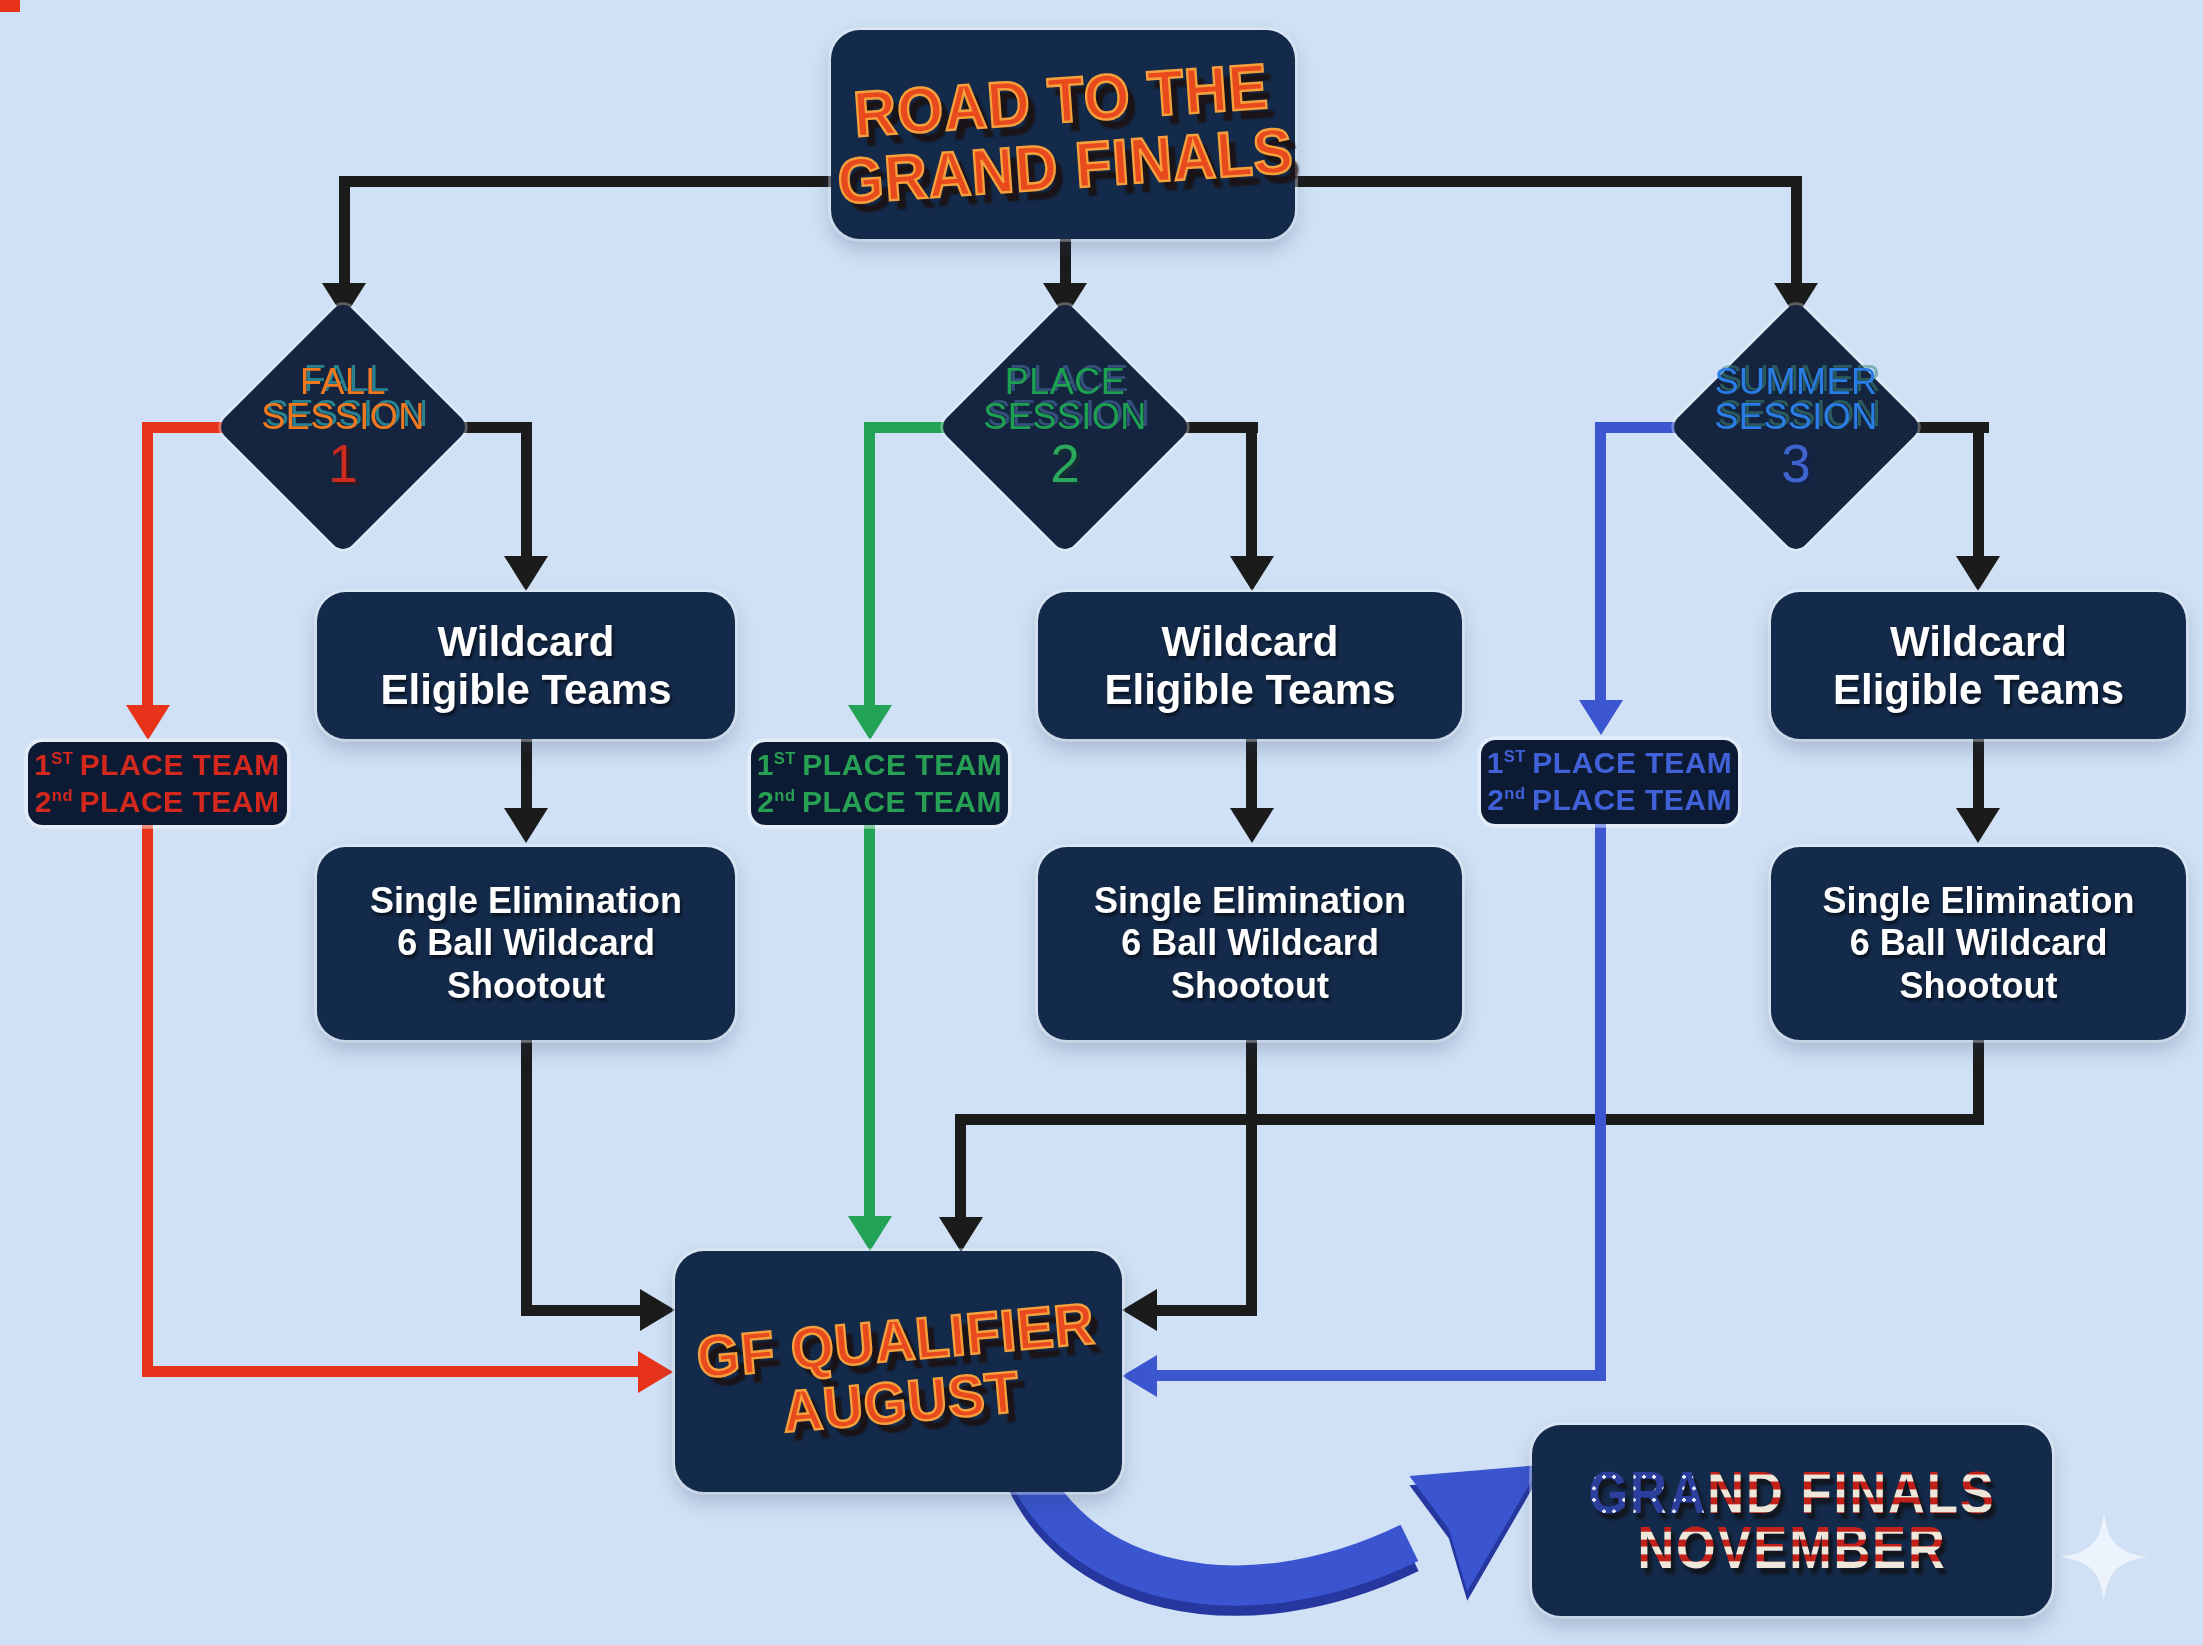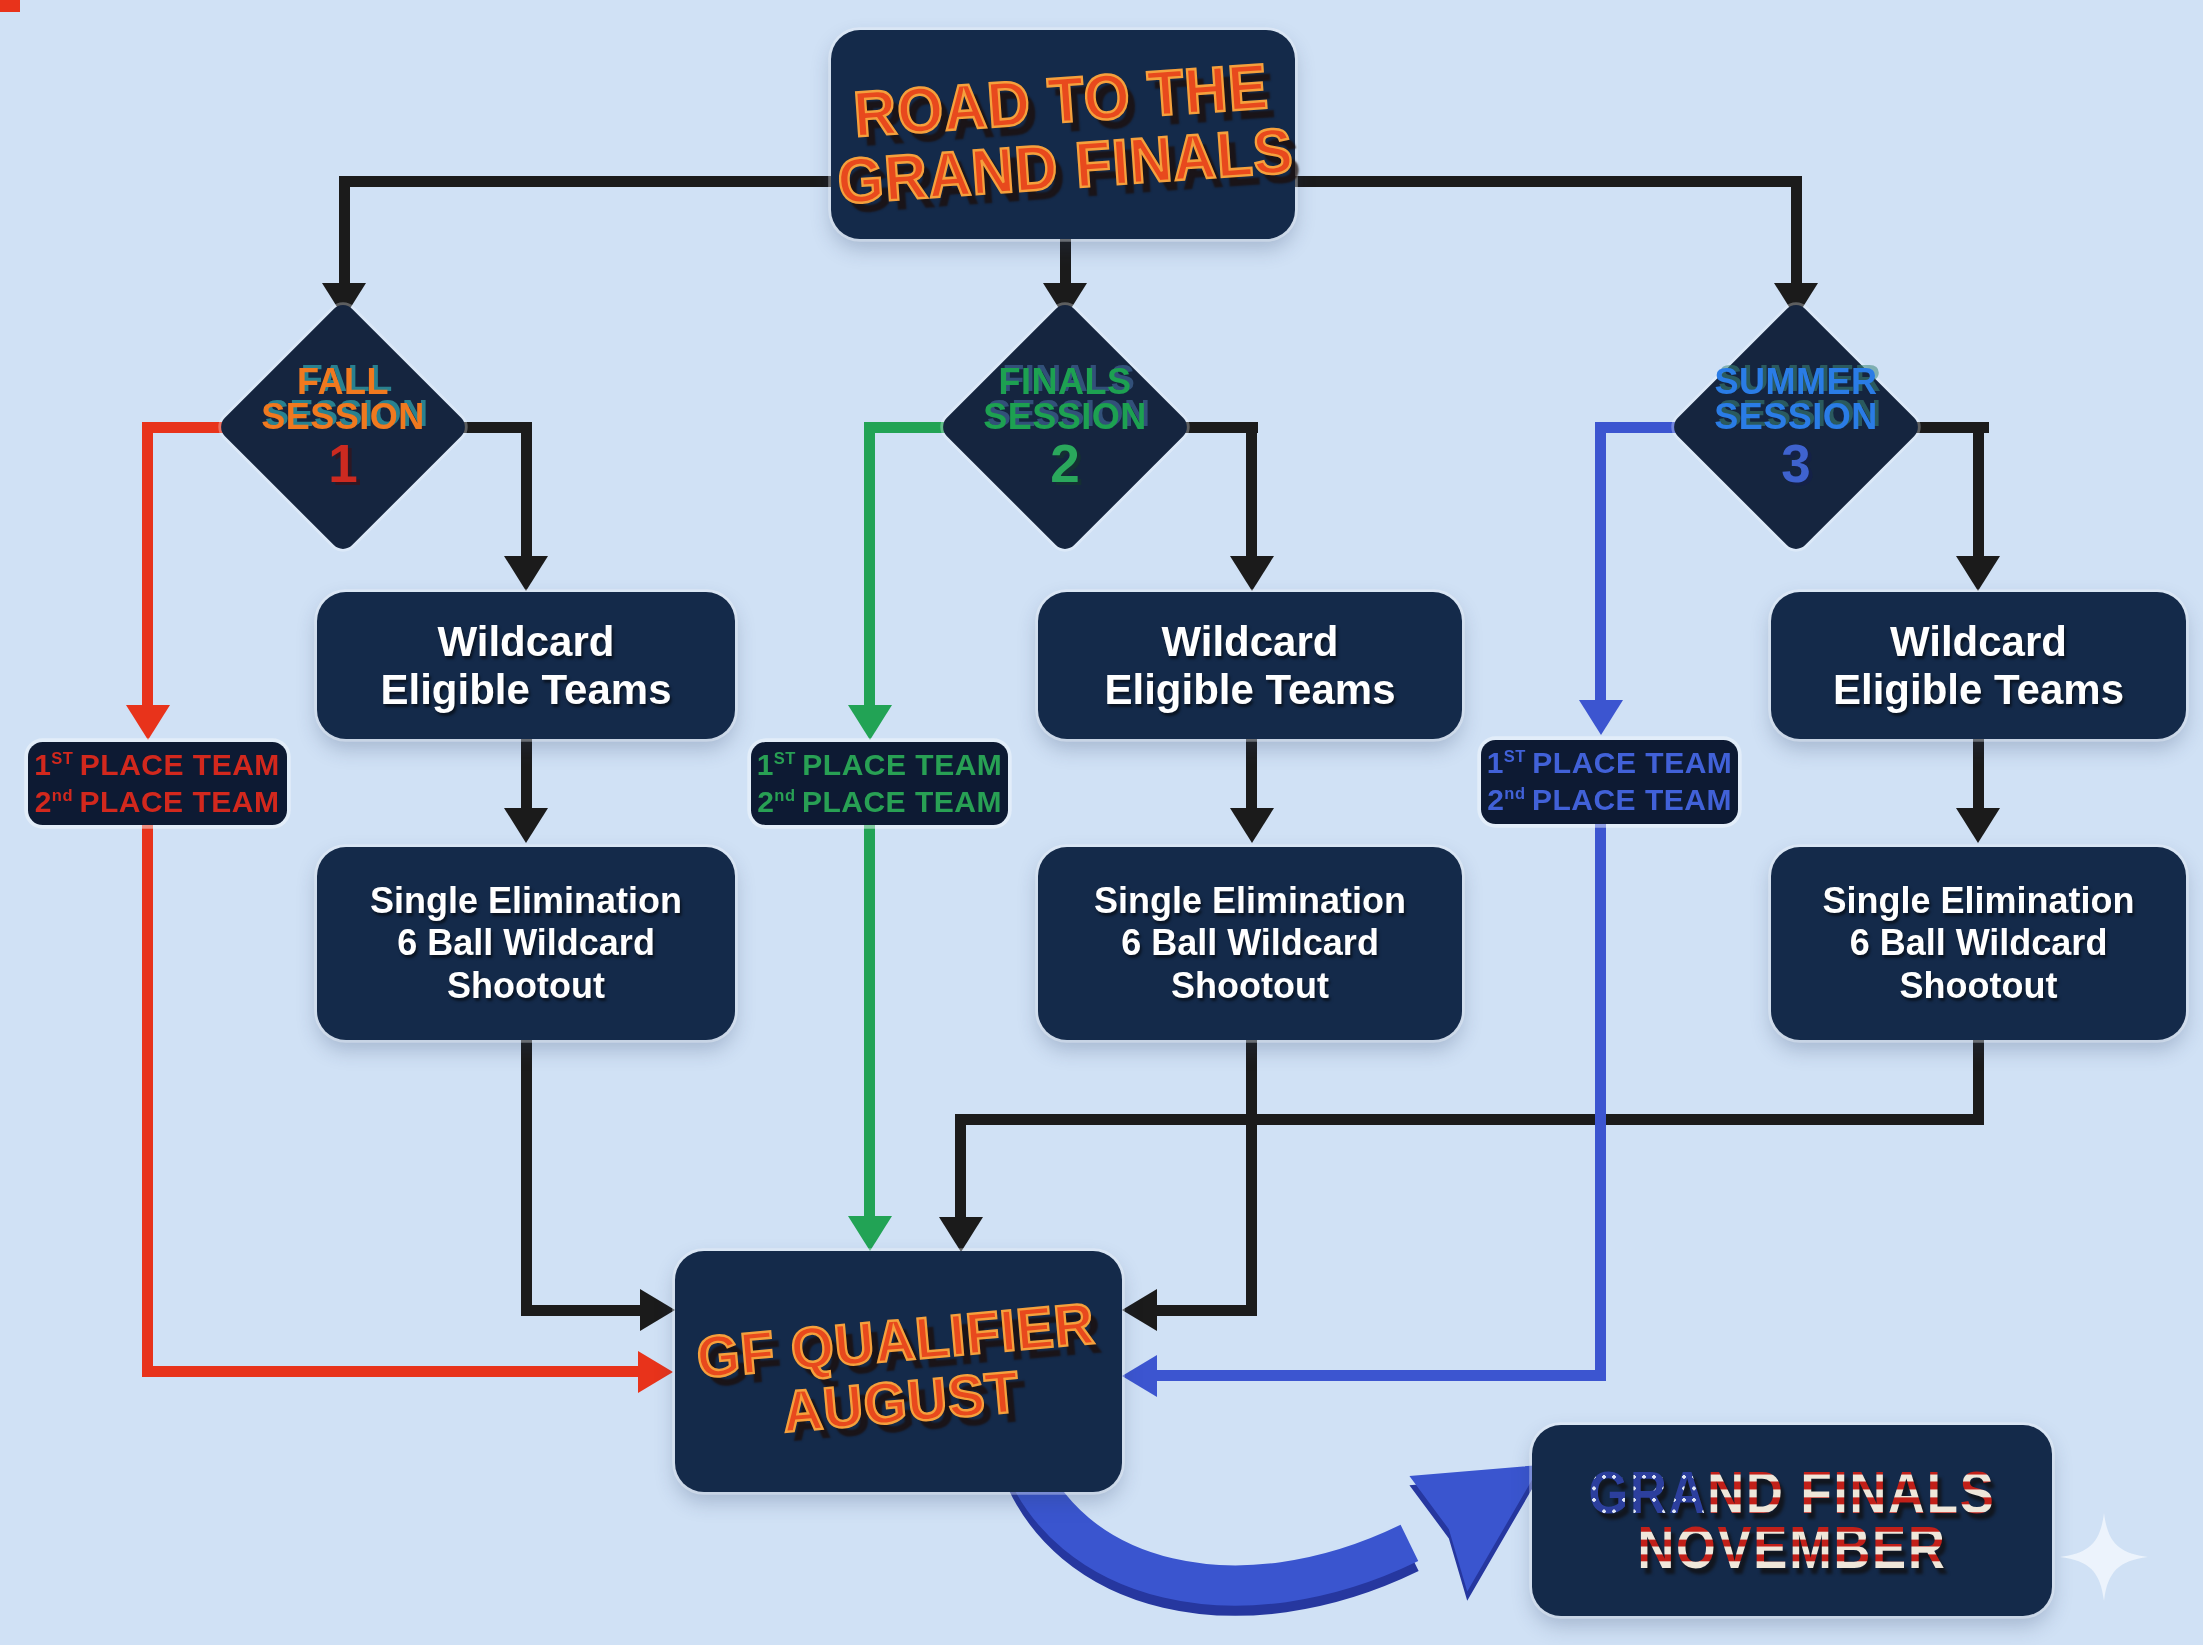--- a/index.html
+++ b/index.html
@@ -24,21 +24,21 @@
   .se-text{font-size:36px;line-height:1.18;}
   .place{position:absolute;background:#0d1a33;border-radius:14.7px;display:flex;flex-direction:column;
     justify-content:center;text-align:center;font-weight:bold;font-size:30px;line-height:1.22;
     letter-spacing:0.5px;box-shadow:0 0 0 3.7px rgba(248,252,255,0.45);}
   .place sup{font-size:0.55em;line-height:0;}
   .place .rest{margin-left:6.4px;}
   .place.p-red{color:#d2281d}.place.p-green{color:#28a054}.place.p-blue{color:#4161d8}
   
   .diamond{position:absolute;width:180px;height:180px;background:#15253f;transform:rotate(45deg);
     border-radius:13px;box-shadow:0 0 0 2.8px rgba(248,252,255,0.3);}
-  .d-label{position:absolute;width:220px;text-align:center;font-weight:bold;}
+  .d-label{position:absolute;width:220px;text-align:center;font-weight:normal;}
   .d-words{font-size:36px;line-height:0.97;letter-spacing:0.5px;}
   .d-num{font-size:53px;line-height:1.02;margin-top:1.8px;}
   .s-fall .d-words{color:#f0791f;text-shadow:3.7px -2.8px 0 rgba(43,140,152,0.9);}
   .s-fall .d-num{color:#cd2a20;text-shadow:3.7px 2.8px 0 rgba(70,12,12,0.55);}
   .s-spring .d-words{color:#1da151;text-shadow:3.7px -2.8px 0 rgba(70,110,160,0.6);}
   .s-spring .d-num{color:#2aa85c;text-shadow:3.7px 2.8px 0 rgba(20,60,40,0.5);}
   .s-summer .d-words{color:#2a7ce6;text-shadow:3.7px -2.8px 0 rgba(60,135,120,0.55);}
   .s-summer .d-num{color:#3f63cf;text-shadow:3.7px 2.8px 0 rgba(20,30,80,0.5);}
   
   .poster{font-weight:800;color:#e8491d;-webkit-text-stroke:2.3px #f5a03c;
@@ -134,21 +134,21 @@
 
   <div class="diamond" style="left:253px;top:337px;"></div>
   <div class="d-label s-fall" style="left:233px;top:365px;">
     <div class="d-words">FALL</div>
     <div class="d-words">SESSION</div>
     <div class="d-num">1</div>
   </div>
 
   <div class="diamond" style="left:975px;top:337px;"></div>
   <div class="d-label s-spring" style="left:955px;top:365px;">
-    <div class="d-words">FINALS</div>
+    <div class="d-words">PLACE</div>
     <div class="d-words">SESSION</div>
     <div class="d-num">2</div>
   </div>
 
   <div class="diamond" style="left:1706px;top:337px;"></div>
   <div class="d-label s-summer" style="left:1686px;top:365px;">
     <div class="d-words">SUMMER</div>
     <div class="d-words">SESSION</div>
     <div class="d-num">3</div>
   </div>

